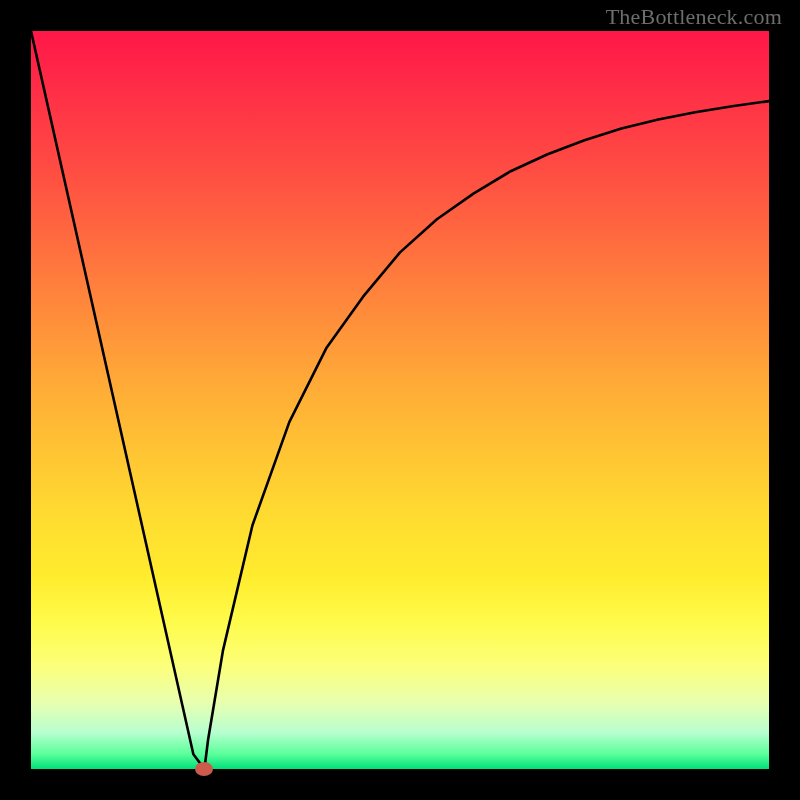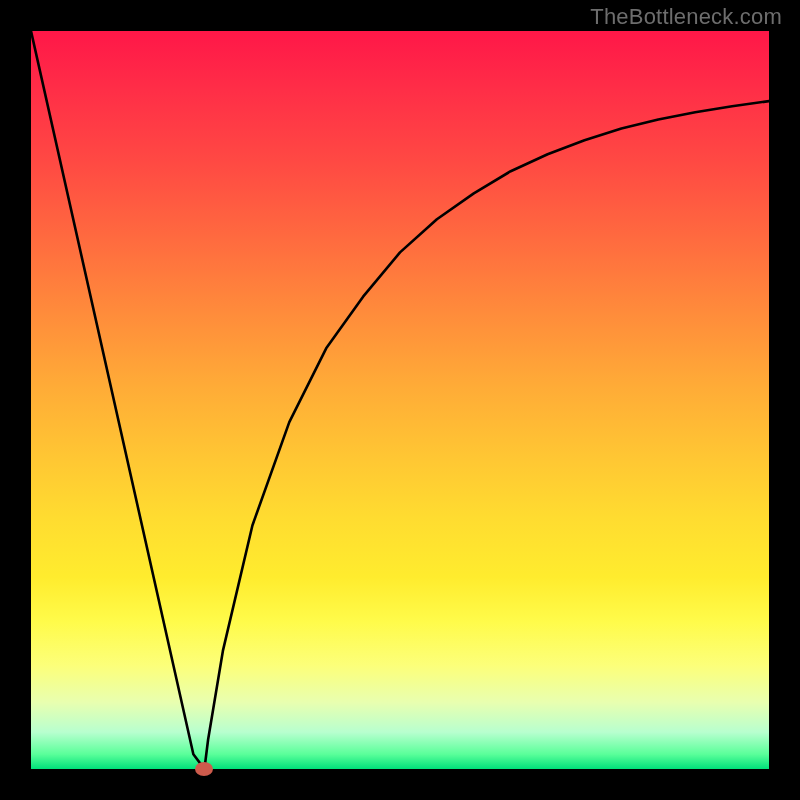--- a/index.html
+++ b/index.html
@@ -9,20 +9,21 @@
     height: 800px;
     background: #000;
     font-family: Arial, Helvetica, sans-serif;
     overflow: hidden;
   }
   .frame {
     position: relative;
     width: 800px;
     height: 800px;
     background: #000;
+    font-family: Liberation Serif, serif;
   }
   .watermark {
     position: absolute;
     top: 4px;
     right: 18px;
     color: #6d6d6d;
     font-size: 22px;
     font-weight: 500;
     letter-spacing: 0.2px;
   }

